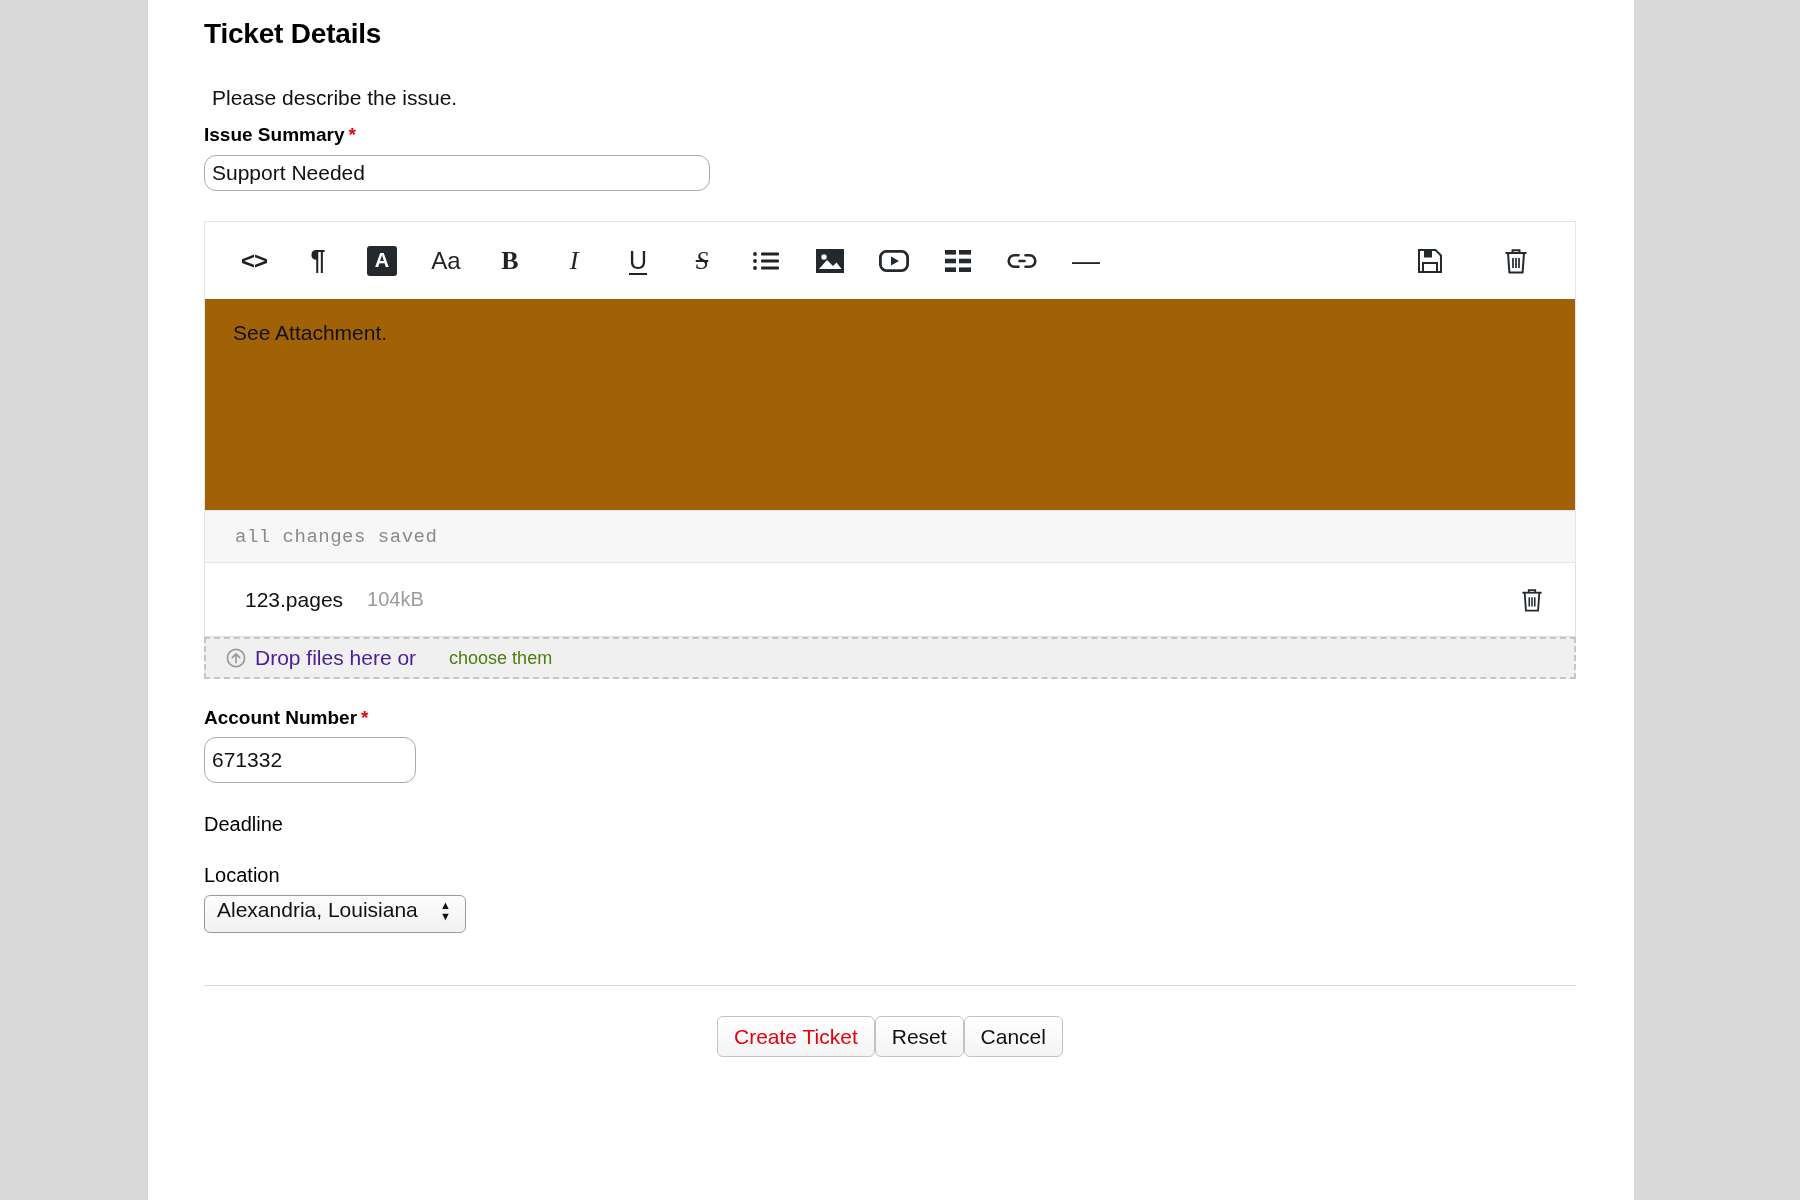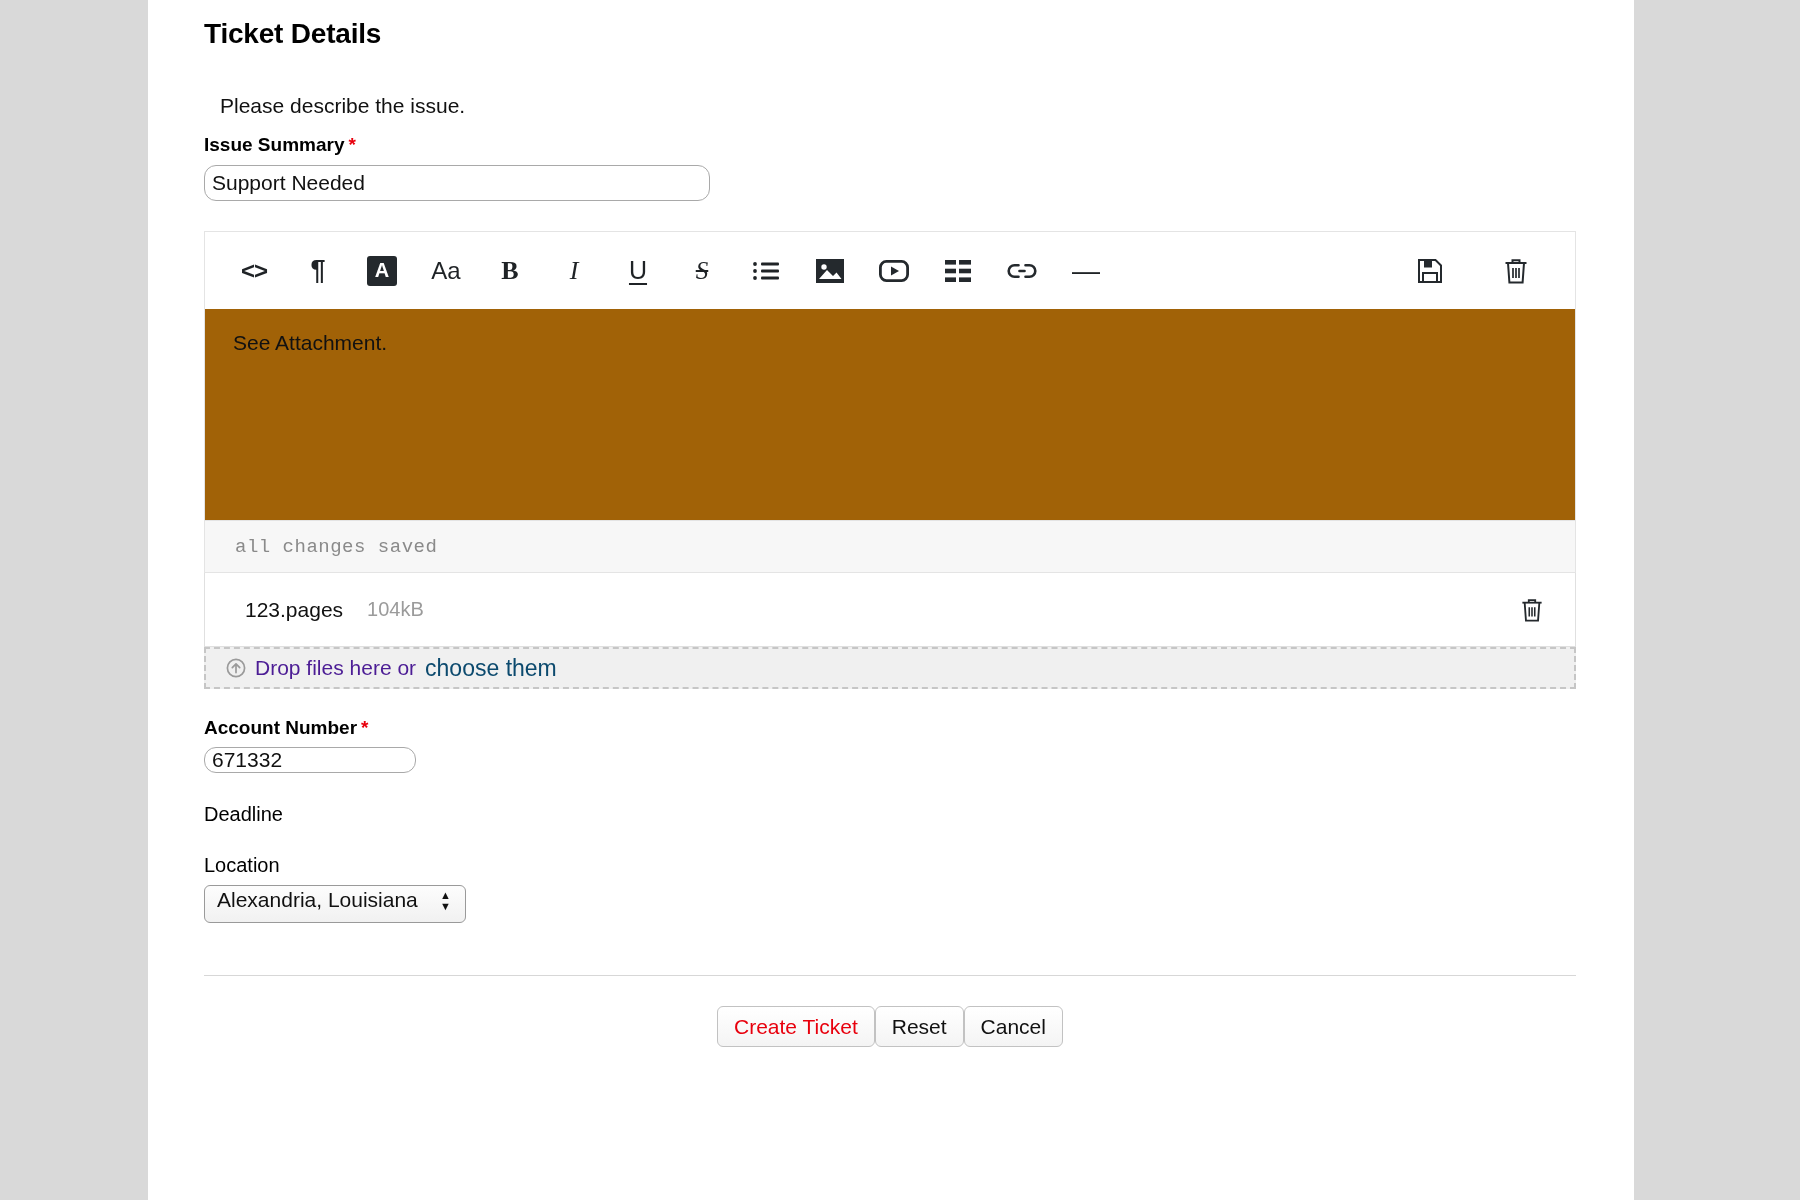--- a/index.html
+++ b/index.html
@@ -30,21 +30,21 @@
     font-size: 28px;
     font-weight: bold;
     color: #000;
     margin: 0;
     padding-top: 18px;
     letter-spacing: -0.2px;
   }
   .section-sub {
     font-size: 21px;
     color: #111;
-    margin: 16px;
+    margin: 8px;
     padding-top: 28px;
   }
 
   
   .field-label {
     font-size: 19px;
     font-weight: bold;
     color: #000;
     margin: 0;
   }
@@ -63,21 +63,21 @@
     font-family: "Liberation Sans", sans-serif;
     font-size: 21px;
     color: #111;
     background: #fff;
     border: 1px solid #a9a9a9;
     border-radius: 12px;
     padding: 4px 7px;
     outline: none;
   }
   .txt-summary { width: 506px; height: 36px; margin-top: 9px; }
-  .txt-account { width: 212px; height: 26px; margin-top: 8px; }
+  .txt-account { width: 212px; height: 46px; margin-top: 8px; }
   .txt-deadline { width: 258px; height: 34px; }
 
   
   .editor-wrap {
     margin-top: 30px;
     width: 1372px;
   }
   .editor-toolbar {
     box-sizing: border-box;
     height: 78px;
@@ -204,23 +204,24 @@
     align-items: center;
     padding-left: 20px;
     gap: 9px;
   }
   .dz-text {
     font-size: 21px;
     color: #4c1d95;
     text-align: center;
   }
   .dz-link {
-    font-size: 23px;
-    color: #0c4a6e;
-    cursor: pointer;
+    font-size: 18px;
+    color: #4d7c0f;
+    cursor: pointer;
+    margin-left: 24px;
   }
   .dz-icon { color: #9a9a9a; display: flex; align-items: center; }
 
   
   .block-account { margin-top: 28px; }
   .block-deadline { margin-top: 30px; }
   .block-location { margin-top: 28px; }
 
   .deadline-row {
     display: flex;

